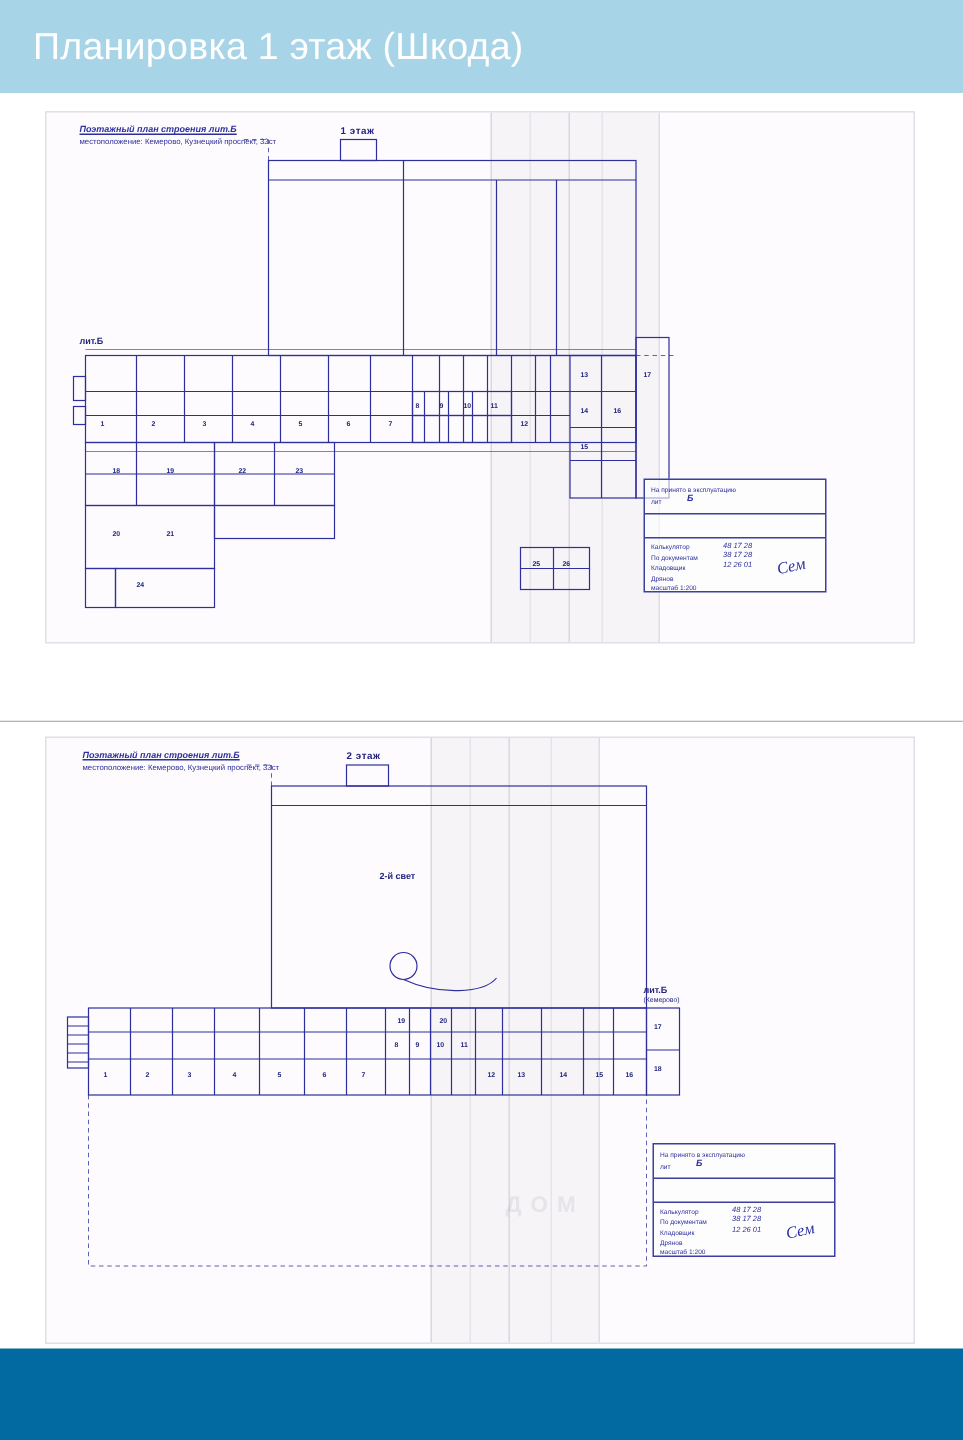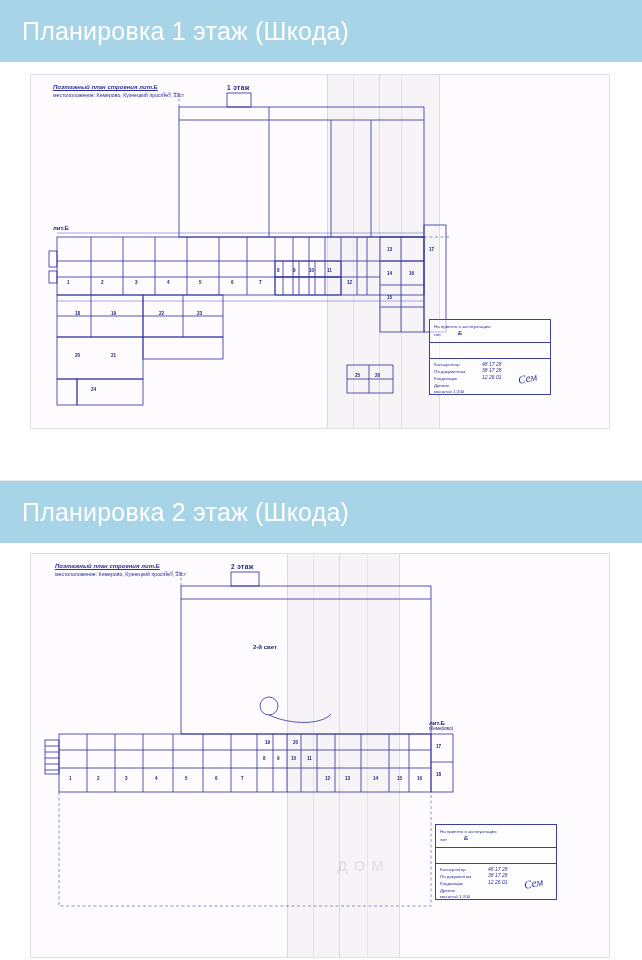--- a/index.html
+++ b/index.html
@@ -337,23 +337,20 @@
           </div>
           <div class="t" style="left:4px; top:69px;">масштаб 1:200</div>
           <div class="sig" style="left:88px; top:52px;">Сем</div>
         </div>
 
       </div>
     </div>
   </div>
 
   <div class="card">
-    <div class="card-header">
-      <div class="title">Планировка 2 этаж (Шкода)</div>
-    </div>
     <div class="card-body">
 
       <div class="scan scan-2">
 
         <div class="shade" style="left:256px;width:52px;"></div>
         <div class="shade" style="left:308px;width:60px;"></div>
         <div class="fold" style="left:256px;"></div>
         <div class="fold soft" style="left:282px;"></div>
         <div class="fold" style="left:308px;"></div>
         <div class="fold soft" style="left:336px;"></div>

